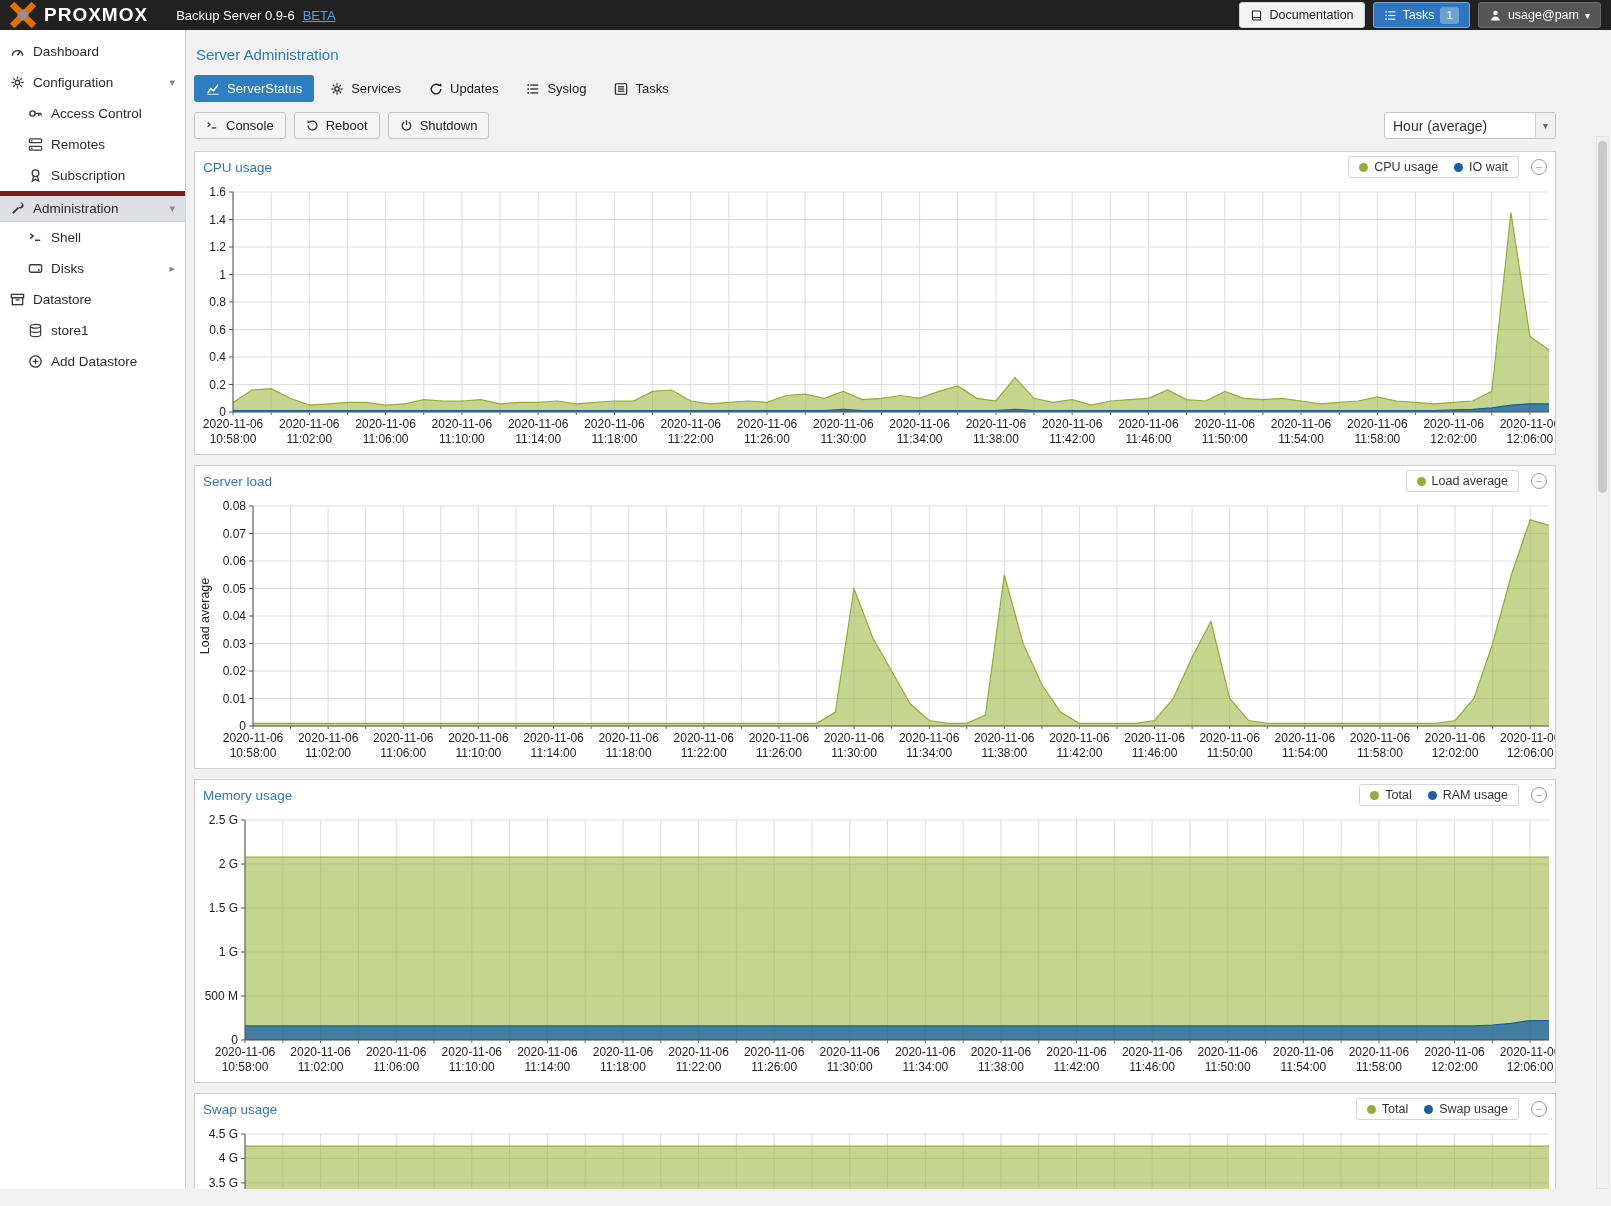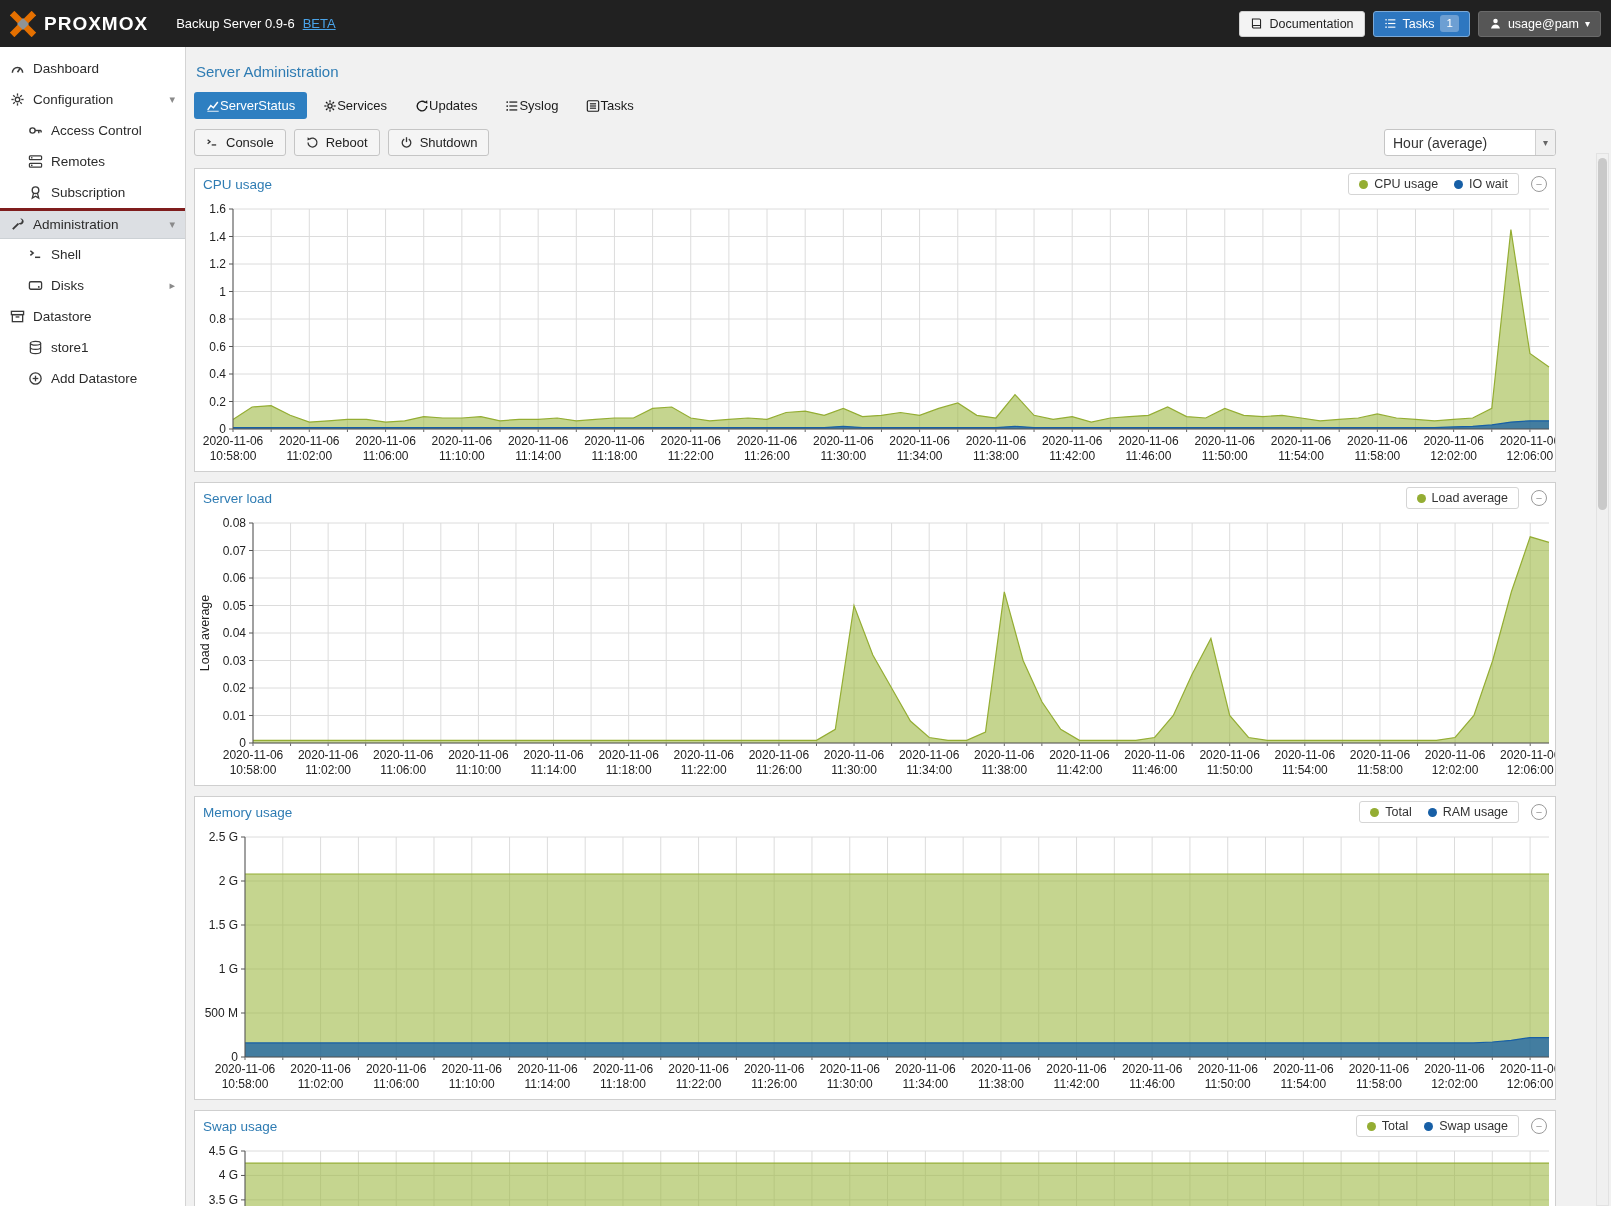--- a/index.html
+++ b/index.html
@@ -1,47 +1,47 @@
 <!DOCTYPE html>
 <html><head>
 <meta charset="utf-8">
 <style>
   * { box-sizing: border-box; margin: 0; padding: 0; }
   html,body { width:1611px; height:1206px; overflow:hidden; }
   body { font-family: "Liberation Sans", sans-serif; background:#f1f1f1; font-size:13px; color:#222; }
 
   
-  .app-header { height:47px; background:#212121; display:flex; align-items:center; padding:0 10px; }
+  .app-header { height:30px; background:#212121; display:flex; align-items:center; padding:0 10px; }
   .logo-wrap { display:flex; align-items:center; gap:8px; }
   .brand { color:#fff; font-size:19px; font-weight:bold; letter-spacing:1px; }
   .product { color:#fff; font-size:13px; margin-left:28px; }
   .beta { color:#4aa3e8; font-size:13px; margin-left:8px; text-decoration:underline; cursor:pointer; }
   .header-right { margin-left:auto; display:flex; align-items:center; gap:8px; }
   .hbtn { display:inline-flex; align-items:center; gap:6px; height:26px; padding:0 10px; border-radius:3px; font-size:12.5px; cursor:pointer; }
   .hbtn.doc { background:#f3f3f3; color:#222; border:1px solid #d0d0d0; }
   .hbtn.tasks { background:#2e77c0; color:#fff; border:1px solid #7aa9d8; }
   .badge { background:#6d9fd3; border-radius:3px; padding:0 6px; font-size:11.5px; height:17px; line-height:17px; color:#fff; }
   .hbtn.user { background:#565656; color:#fff; border:1px solid #6a6a6a; }
   .caret { font-size:10px; }
 
   
   .layout { display:flex; height:1159px; }
   .sidebar { width:186px; background:#fff; border-right:1px solid #d4d4d4; padding-top:6px; flex:none; }
   .nav-item { display:flex; align-items:center; gap:8px; height:31px; padding:0 6px 0 10px; font-size:13.5px; color:#2b2b2b; cursor:pointer; }
   .nav-item.lvl1 { padding-left:28px; }
-  .nav-item.selected { background:#dcdfe3; border-top:3px solid #7f1d1d; border-bottom:1px solid #ccd1d5;text-align:right; }
+  .nav-item.selected { background:#dcdfe3; border-top:5px solid #7f1d1d; border-bottom:1px solid #ccd1d5;text-align:right; }
   .nav-item .icon { width:15px; height:15px; color:#3a3a3a; flex:none; }
   .icon svg { display:block; width:100%; height:100%; }
   .expander { margin-left:auto; color:#8a8a8a; font-size:11px; padding-right:4px; }
 
   .content { flex:1; position:relative; padding:8px 55px 0 8px; overflow:hidden; }
   .page-title { font-size:15px; color:#2f7cb3; margin:8px 0 12px 2px; }
 
   .tabs { display:flex; gap:4px; margin-bottom:10px; }
-  .tab { display:inline-flex; align-items:center; padding:6px 12px; border-radius:3px; font-size:13px; color:#1b1b1b; cursor:pointer; }
+  .tab { display:inline-flex; align-items:center; gap:7px; padding:6px 12px; border-radius:3px; font-size:13px; color:#1b1b1b; cursor:pointer; }
   .tab .icon { width:14px; height:14px; }
   .tab.active { background:#2e7fc1; color:#fff; }
 
   .toolbar { display:flex; align-items:center; gap:8px; margin-bottom:12px; }
   .btn { display:inline-flex; align-items:center; gap:7px; background:#f5f5f5; border:1px solid #c5c5c5; border-radius:3px; padding:5px 11px; font-size:13px; color:#222; cursor:pointer; }
   .btn .icon { width:13px; height:13px; color:#333; }
   .select { margin-left:auto; width:172px; height:27px; background:#fff; border:1px solid #c5c5c5; border-radius:3px; display:flex; align-items:center; cursor:pointer; overflow:hidden; }
   .select .sel-text { flex:1; padding:0 8px; font-size:14px; color:#333; }
   .select .trig { width:20px; height:100%; background:#f0f0f0; border-left:1px solid #d0d0d0; display:flex; align-items:center; justify-content:center; color:#666; font-size:10px; }
 

